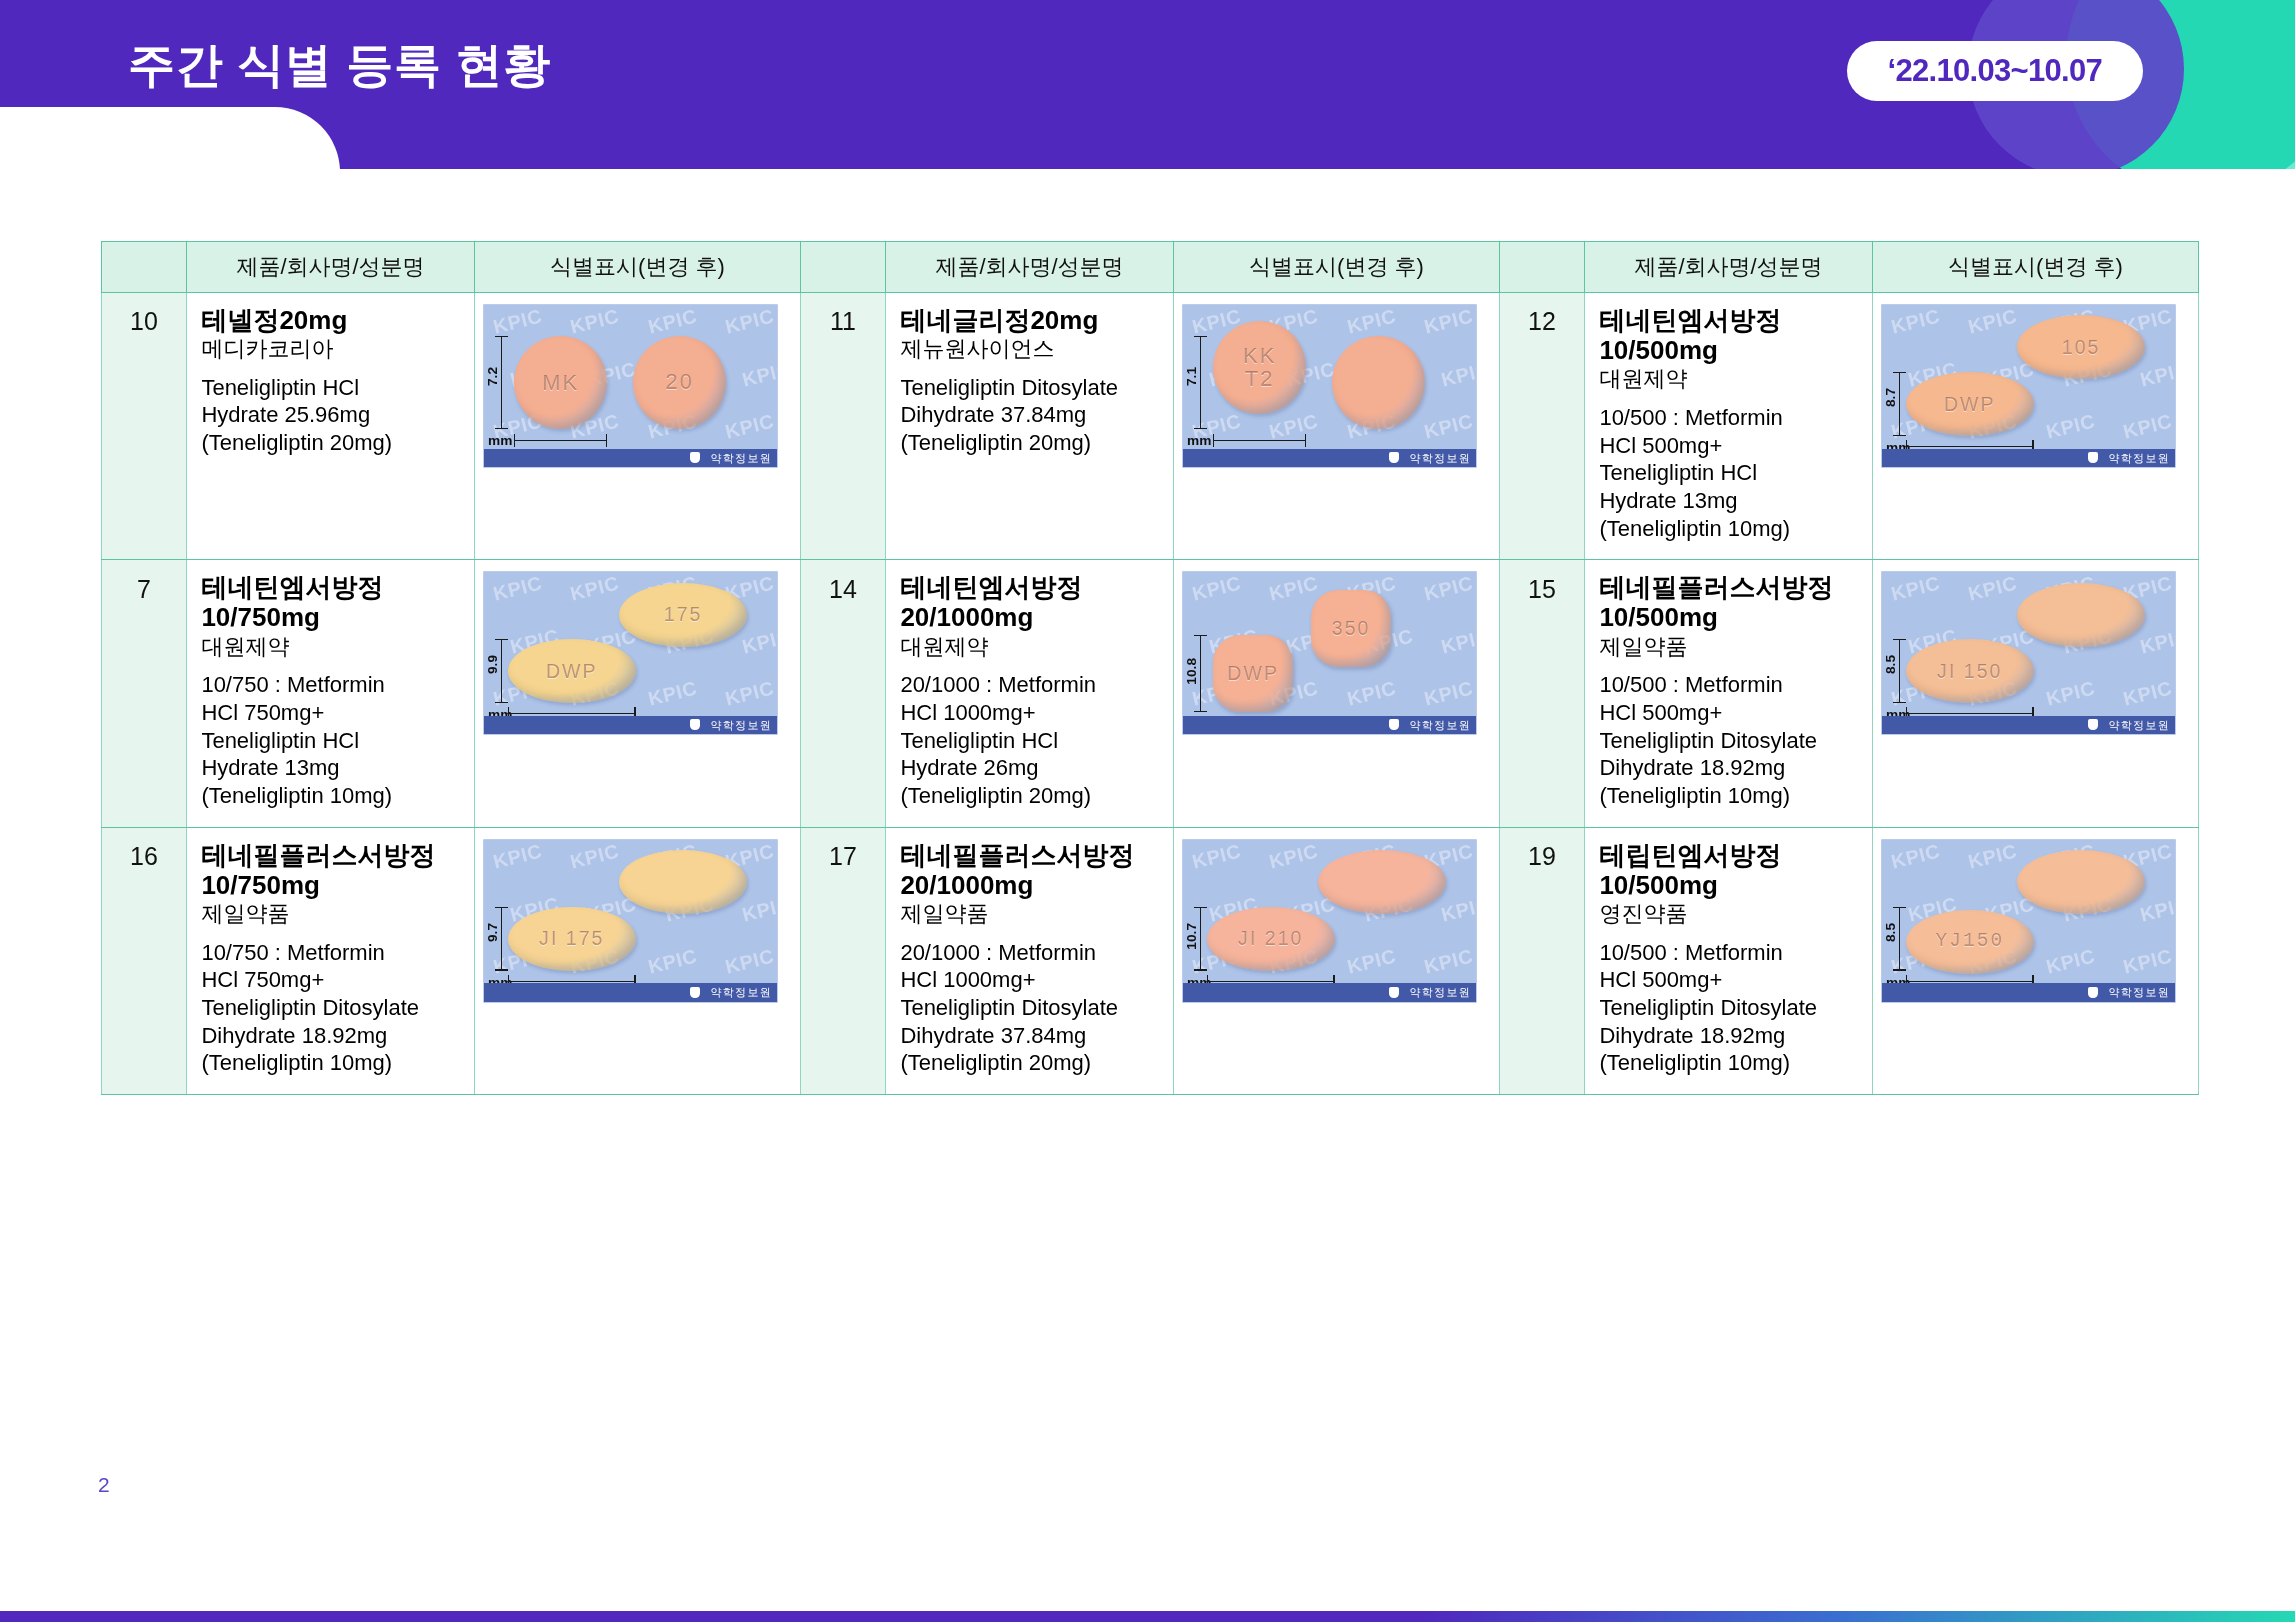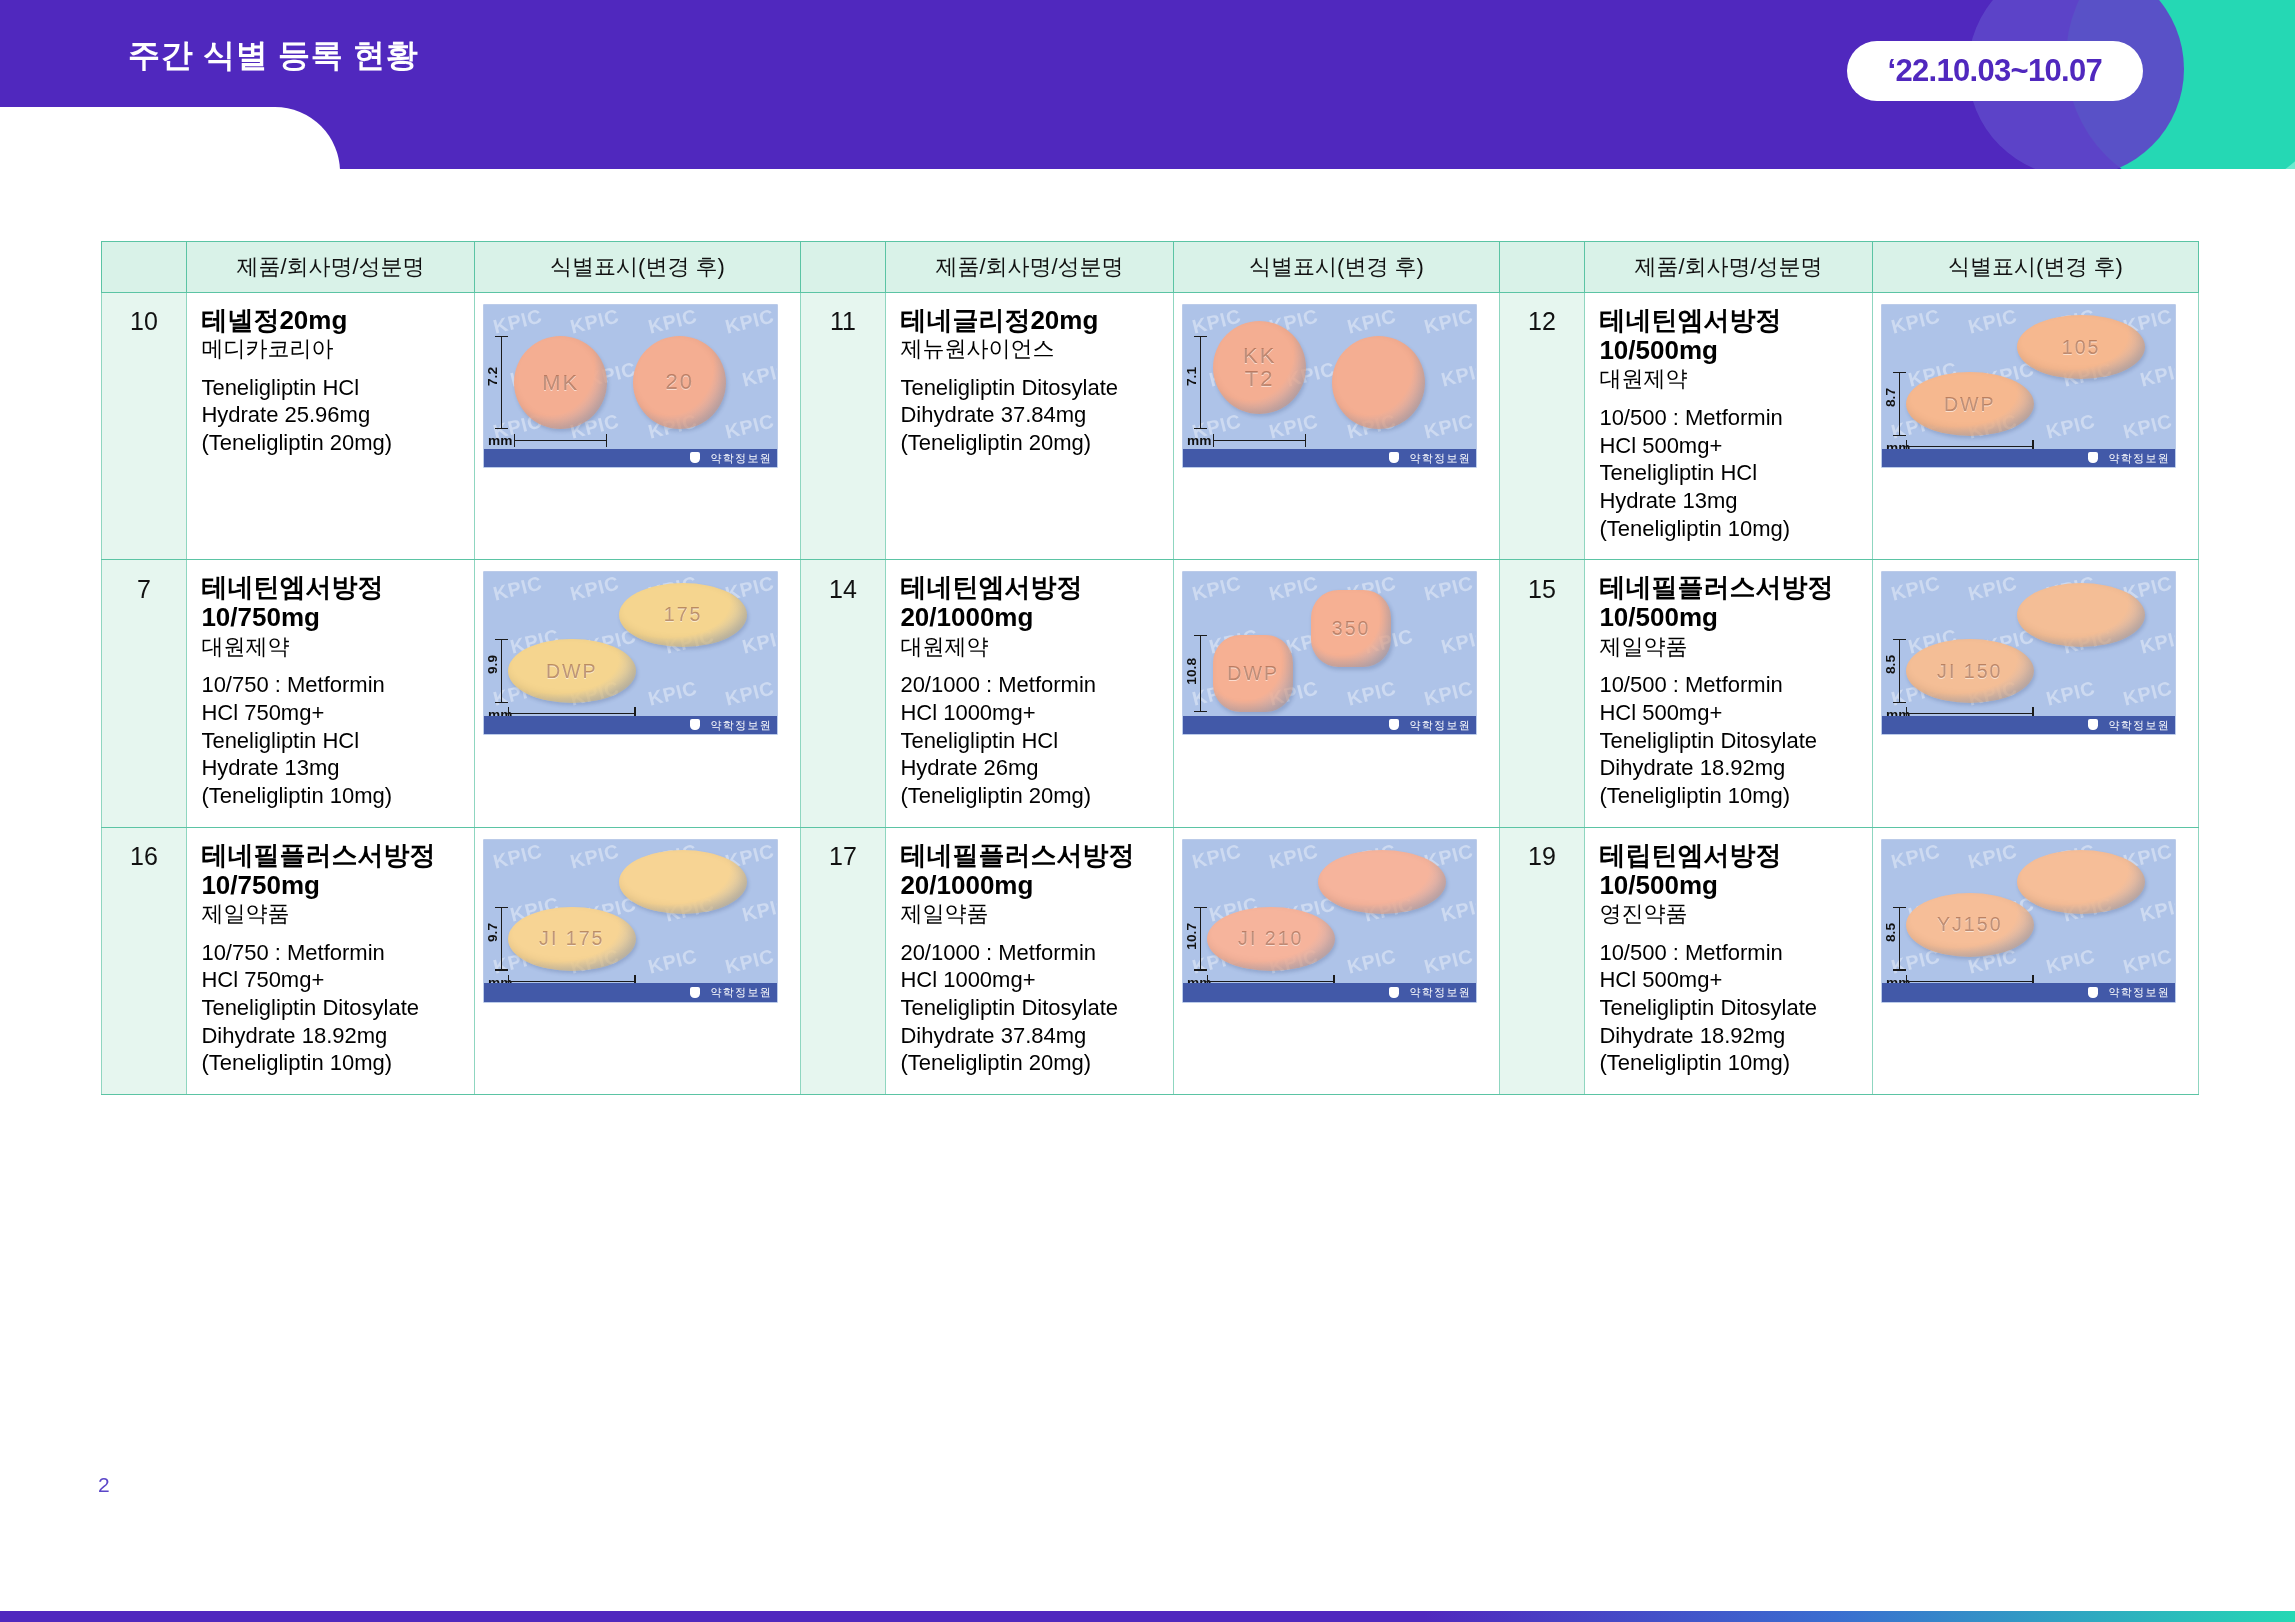--- a/index.html
+++ b/index.html
@@ -24,21 +24,21 @@
   .hdr-purple-circle{
     position:absolute;right:111px;top:-39px;width:216px;height:216px;
     border-radius:50%;background:rgba(94,70,200,.93);
   }
   .hdr-curve{
     position:absolute;left:0;bottom:-2.6px;width:340px;height:65px;
     background:#ffffff;border-top-right-radius:151px;
   }
   .hdr-title{
     position:absolute;left:128px;top:34px;
-    color:#ffffff;font-size:32px;font-weight:700;letter-spacing:0.7px;
+    color:#ffffff;font-size:47px;font-weight:700;letter-spacing:0.7px;
     white-space:nowrap;
   }
   .date-badge{
     position:absolute;right:152px;top:41px;
     background:#ffffff;color:#5028BE;
     font-size:31px;font-weight:700;letter-spacing:-0.7px;
     padding:14.4px 41px;border-radius:39px;white-space:nowrap;
     line-height:1;
   }
   
@@ -509,21 +509,21 @@
               <div class="wm" style="left: 241px; top: 5.2px;">KPIC</div>
               <div class="wm" style="left: 26px; top: 58px;">KPIC</div>
               <div class="wm" style="left: 103px; top: 58px;">KPIC</div>
               <div class="wm" style="left: 181px; top: 58px;">KPIC</div>
               <div class="wm" style="left: 258px; top: 58px;">KPIC</div>
               <div class="wm" style="left: 9.2px; top: 110px;">KPIC</div>
               <div class="wm" style="left: 86px; top: 110px;">KPIC</div>
               <div class="wm" style="left: 164px; top: 110px;">KPIC</div>
               <div class="wm" style="left: 241px; top: 110px;">KPIC</div>
               <div class="pill" style="left: 135px; top: 10.5px; width: 128px; height: 64px; border-radius: 50%; background: radial-gradient(at 38% 32%, rgb(246, 190, 152) 0%, rgb(246, 190, 152) 55%, rgba(0, 0, 0, 0.1) 100%); box-shadow: rgba(0, 0, 0, 0.1) -3.9px -5.2px 9.2px inset, rgba(40, 60, 110, 0.2) 1.3px 2.6px 3.9px;"></div>
-              <div class="pill" style="left: 23.6px; top: 53px; width: 128px; height: 64px; border-radius: 50%; background: radial-gradient(at 38% 32%, rgb(246, 190, 152) 0%, rgb(246, 190, 152) 55%, rgba(0, 0, 0, 0.1) 100%); box-shadow: rgba(0, 0, 0, 0.1) -3.9px -5.2px 9.2px inset, rgba(40, 60, 110, 0.2) 1.3px 2.6px 3.9px;">
+              <div class="pill" style="left: 23.6px; top: 70px; width: 128px; height: 64px; border-radius: 50%; background: radial-gradient(at 38% 32%, rgb(246, 190, 152) 0%, rgb(246, 190, 152) 55%, rgba(0, 0, 0, 0.1) 100%); box-shadow: rgba(0, 0, 0, 0.1) -3.9px -5.2px 9.2px inset, rgba(40, 60, 110, 0.2) 1.3px 2.6px 3.9px; font-family: Liberation Mono, monospace;">
                 <div class="emb" style="font-size: 19.6px; color: rgba(140, 80, 55, 0.55); text-shadow: rgba(255, 255, 255, 0.55) 0px 0.7px 0px; white-space: pre-line; line-height: 1.05; text-align: center;">YJ150</div>
               </div>
               <div class="ruler-v" style="top: 67px; height: 64px;"></div>
               <div class="ruler-vlab" style="left: 1.3px; top: 83px;">8.5</div>
               <div class="mmlab" style="left: 3.9px; top: 135px;">mm</div>
               <div class="ruler-h" style="left: 23.6px; width: 128px; top: 141px;"></div>
               <div class="ruler-hlab" style="left: 72px; top: 148px;">16.2</div>
               <div class="pbfoot">
                 <div class="shield"></div>
                 <div class="kw">약학정보원</div>

